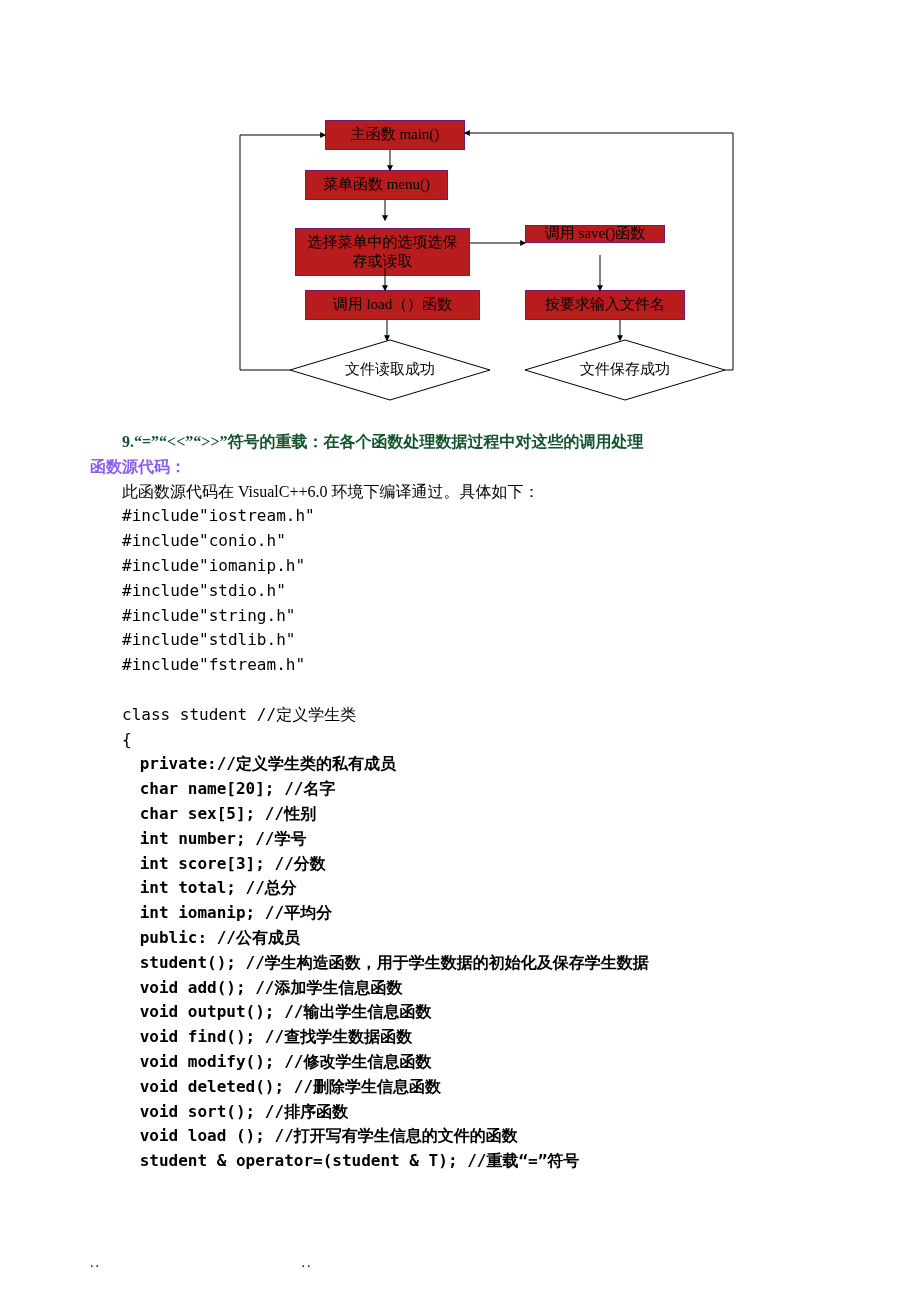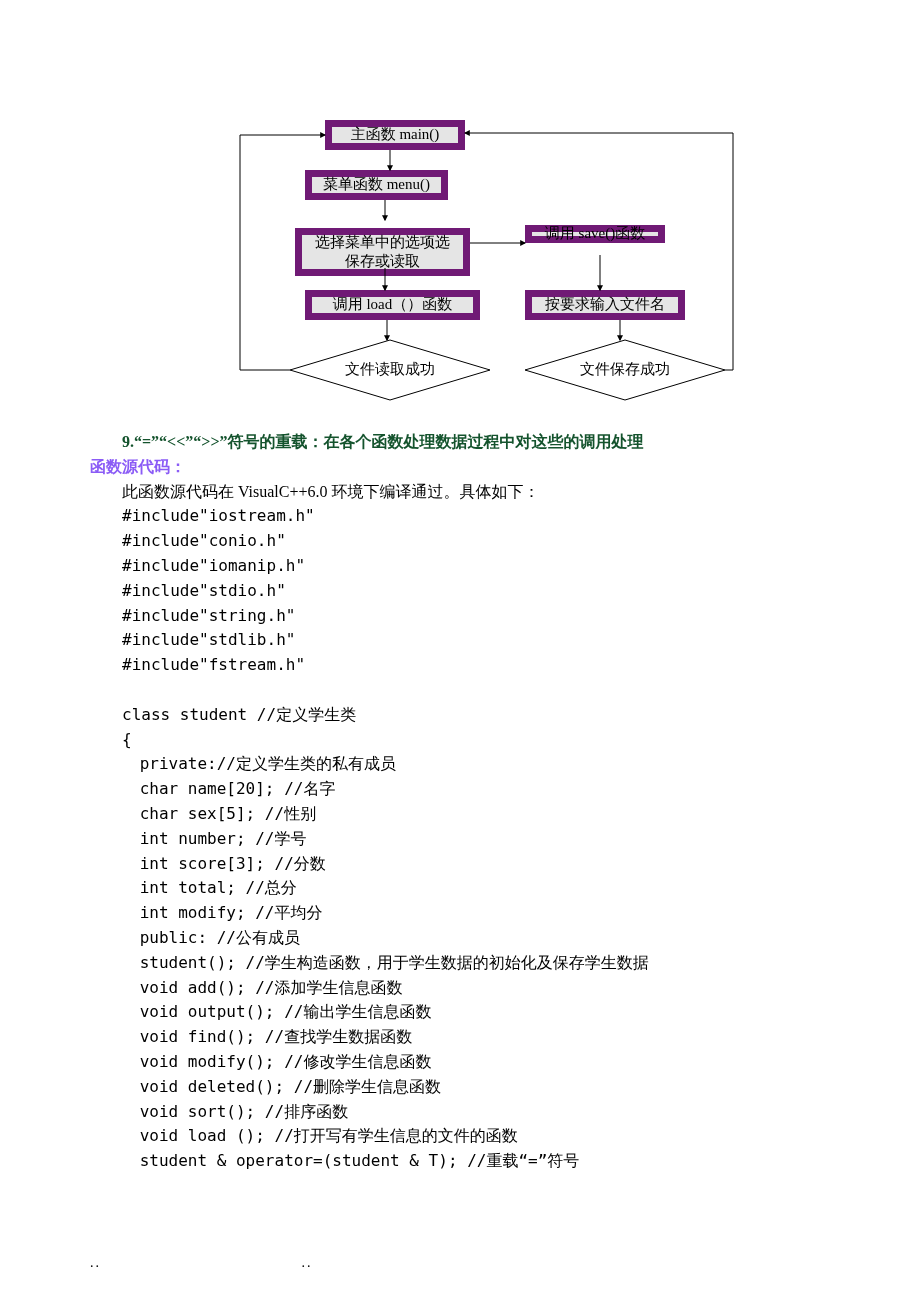--- a/index.html
+++ b/index.html
@@ -20,22 +20,22 @@
   
   .flowchart {
     position: relative;
     width: 560px;
     height: 310px;
     margin-left: 85px;
     margin-bottom: 20px;
   }
   .box {
     position: absolute;
-    border: 7px solid #701a75;
-    background: #e5e5e5;
+    border: 1px solid #701a75;
+    background: #b91c1c;
     display: flex;
     align-items: center;
     justify-content: center;
     font-size: 15px;
     text-align: center;
     line-height: 1.3;
     padding: 0 6px;
   }
 
   
@@ -59,21 +59,21 @@
     text-indent: 0;
   }
   .body-line {
     text-indent: 2em;
   }
   .code-line {
     text-indent: 2em;
     font-family: "SimSun","宋体", monospace;
     white-space: pre;
   }
-  .code-line.i1 { text-indent: 2.5em; }
+  .code-line.i1 { text-indent: 2.5em; font-weight: bold; }
   .footer {
     position: absolute;
     bottom: 28px;
     left: 90px;
     font-size: 14px;
     color: #000;
     letter-spacing: 2px;
   }
   .footer span.dots2 { margin-left: 195px; }
 </style>
@@ -163,21 +163,21 @@
     <p class="code-line">#include"fstream.h"</p>
     <p class="code-line" style="height:1.55em;"></p>
     <p class="code-line">class student //定义学生类</p>
     <p class="code-line">{</p>
     <p class="code-line i1"> private://定义学生类的私有成员</p>
     <p class="code-line i1"> char name[20]; //名字</p>
     <p class="code-line i1"> char sex[5]; //性别</p>
     <p class="code-line i1"> int number; //学号</p>
     <p class="code-line i1"> int score[3]; //分数</p>
     <p class="code-line i1"> int total; //总分</p>
-    <p class="code-line i1"> int modify; //平均分</p>
+    <p class="code-line i1"> int iomanip; //平均分</p>
     <p class="code-line i1"> public: //公有成员</p>
     <p class="code-line i1"> student(); //学生构造函数，用于学生数据的初始化及保存学生数据</p>
     <p class="code-line i1"> void add(); //添加学生信息函数</p>
     <p class="code-line i1"> void output(); //输出学生信息函数</p>
     <p class="code-line i1"> void find(); //查找学生数据函数</p>
     <p class="code-line i1"> void modify(); //修改学生信息函数</p>
     <p class="code-line i1"> void deleted(); //删除学生信息函数</p>
     <p class="code-line i1"> void sort(); //排序函数</p>
     <p class="code-line i1"> void load (); //打开写有学生信息的文件的函数</p>
     <p class="code-line i1"> student &amp; operator=(student &amp; T); //重载“=”符号</p>

